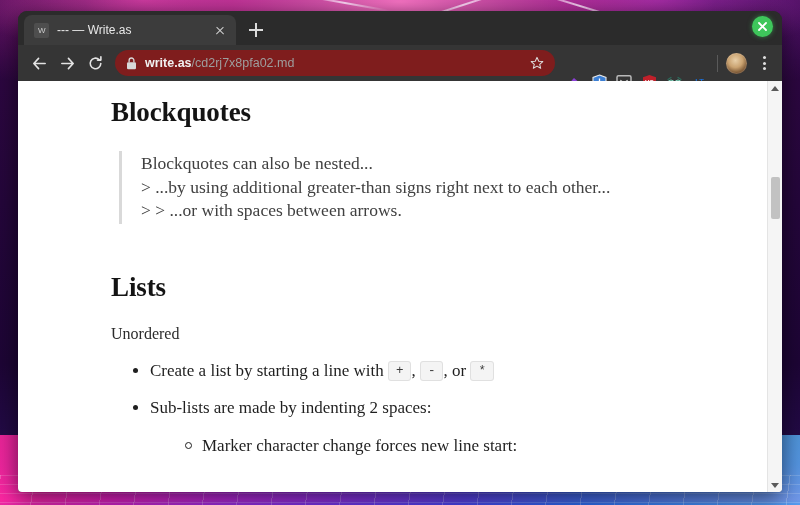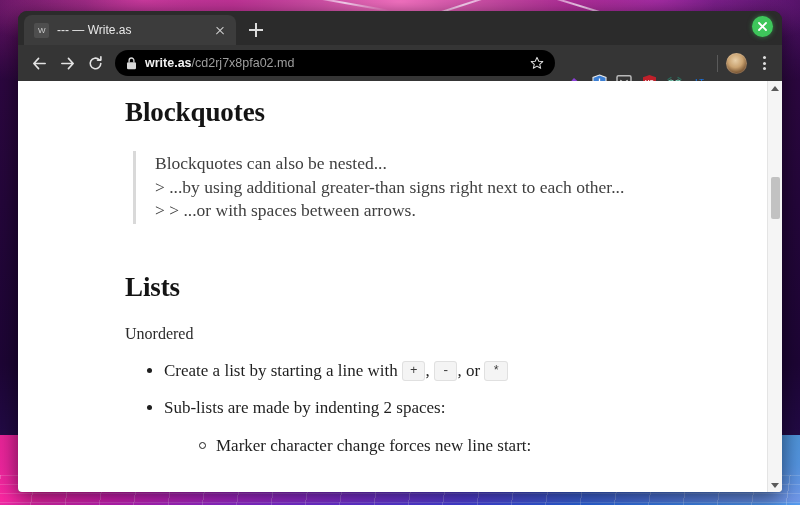--- a/index.html
+++ b/index.html
@@ -196,21 +196,21 @@
     cursor: pointer;
     color: #e3e3e3;
     flex: none;
   }
   .nav-btn svg { display: block; }
 
   #omnibox {
     flex: 1;
     height: 26px;
     margin: 0 7px 0 5px;
-    background: #000000;
+    background: #7f1d1d;
     border-radius: 13px;
     display: flex;
     align-items: center;
     padding: 0 7px 0 11px;
     gap: 8px;
     min-width: 0;
     cursor: text;
   }
   #lock-icon { flex: none; display: flex; align-items: center; color: #d8d8d8; }
   #url-text {
@@ -295,21 +295,21 @@
     display: flex;
   }
   #page-content {
     flex: 1;
     padding: 0 0 0 0;
     overflow: hidden;
     position: relative;
   }
   #doc {
     position: absolute;
-    left: 107px;
+    left: 93px;
     top: -6px;
     width: 560px;
     color: #2e2e2e;
     font-family: "Liberation Serif", serif;
   }
 
   h1.doc-h1 {
     font-family: "Liberation Serif", serif;
     font-size: 27px;
     font-weight: bold;

